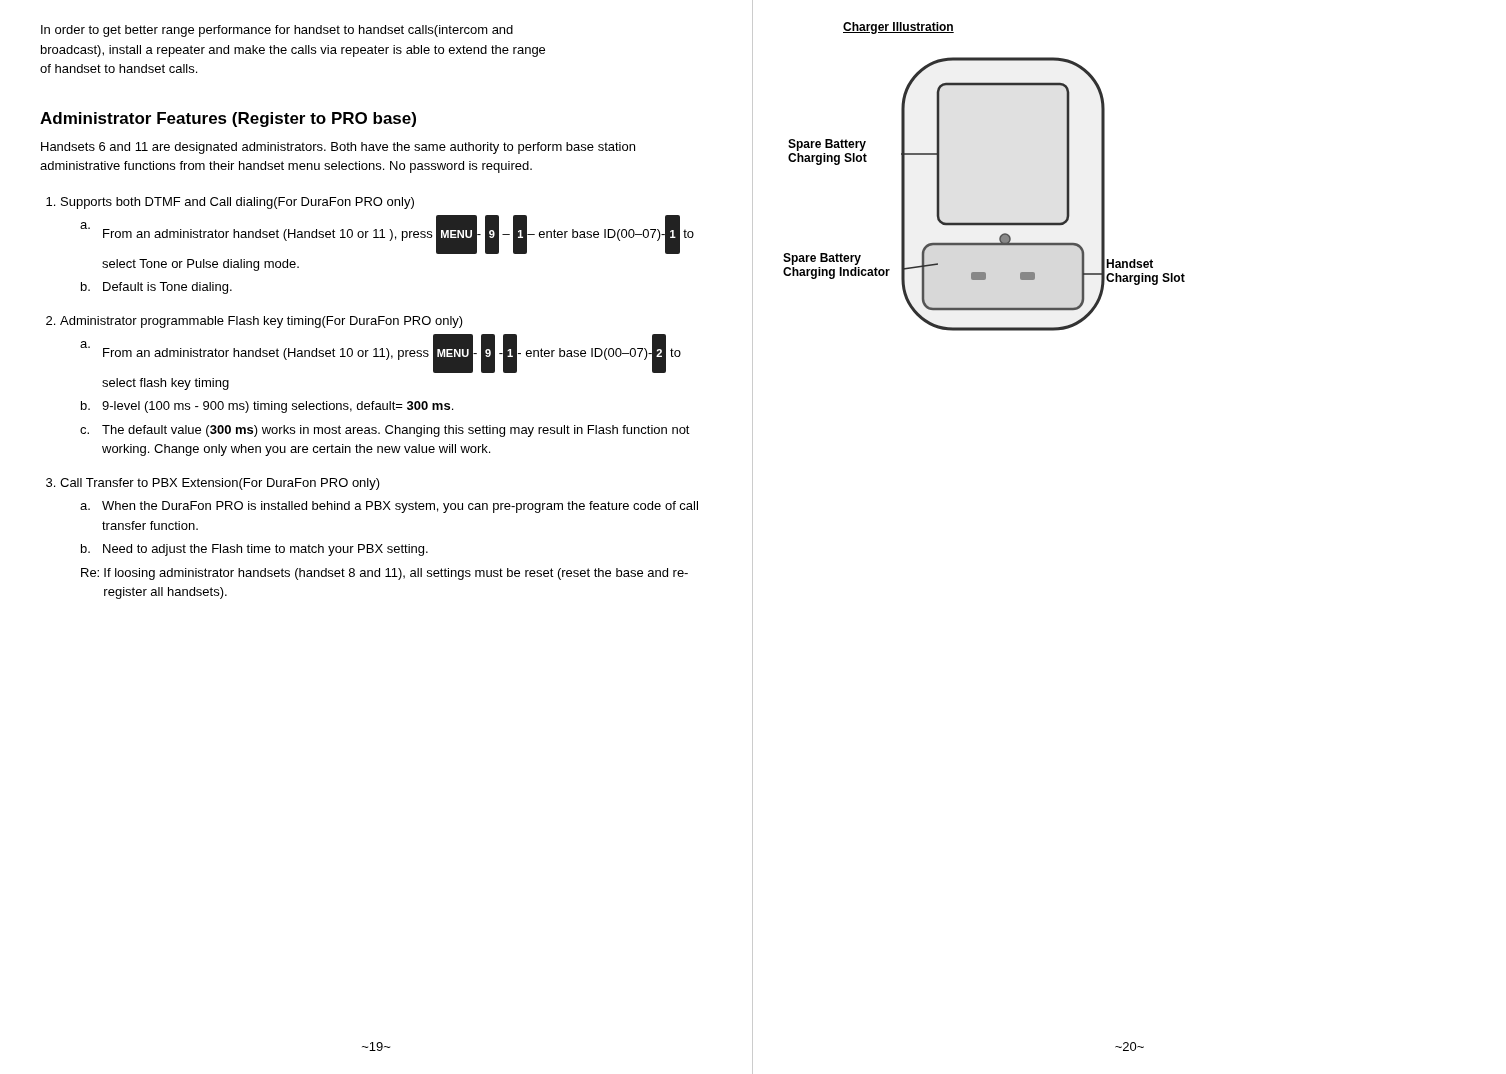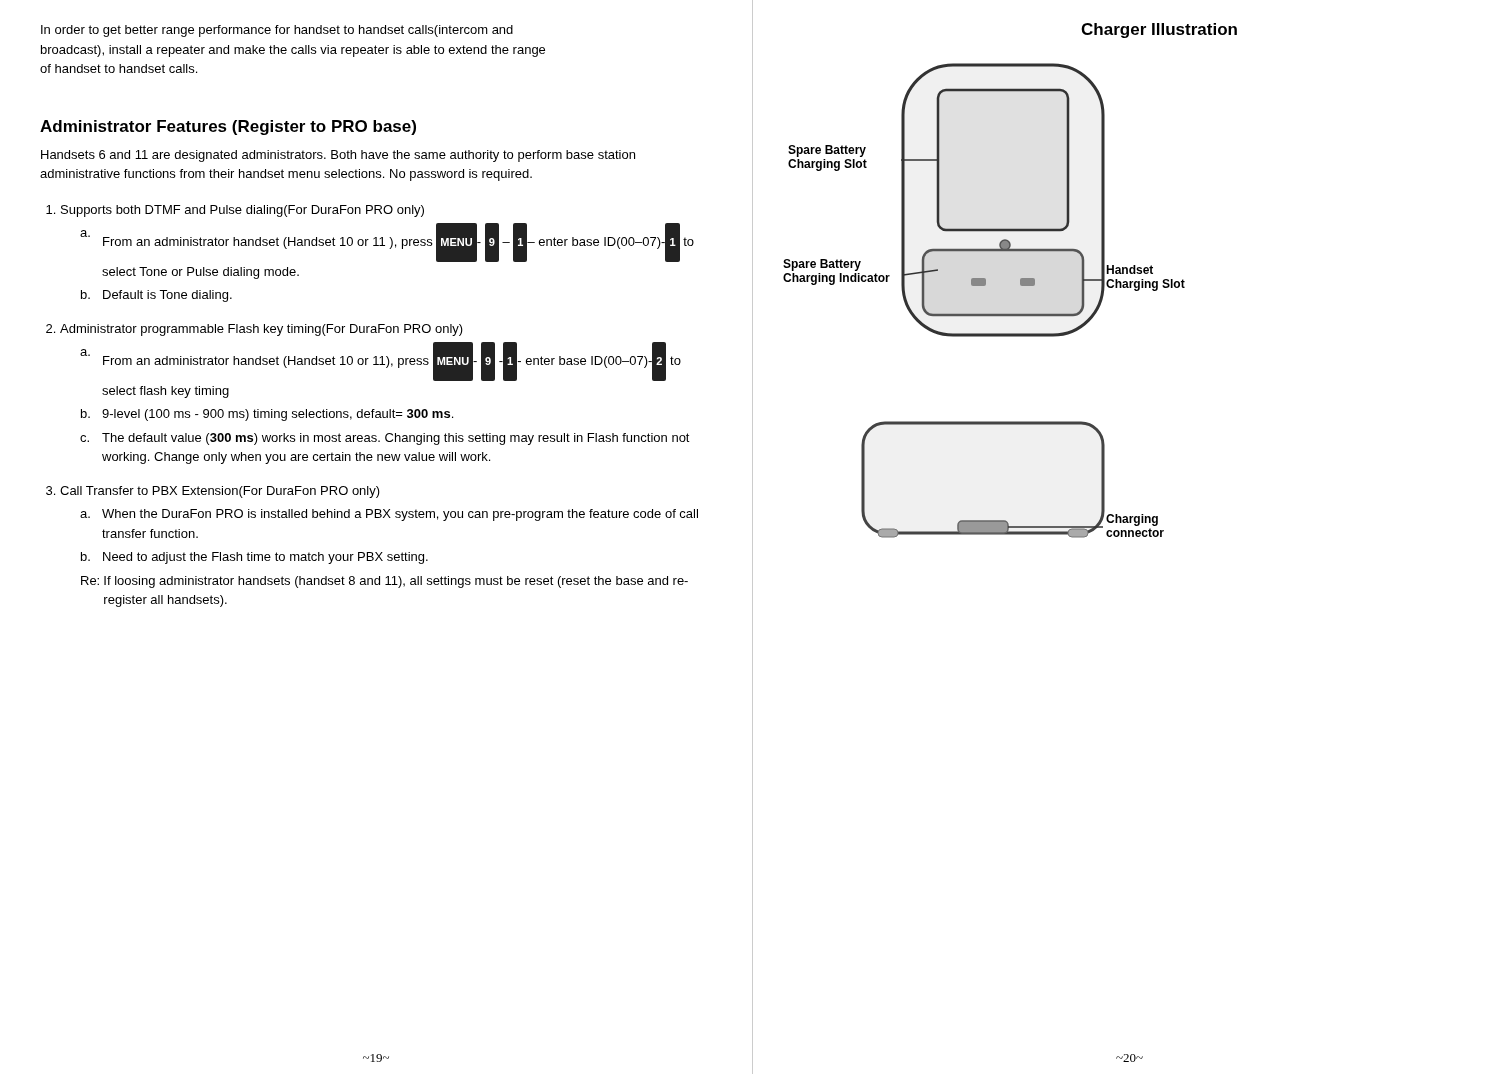--- a/index.html
+++ b/index.html
@@ -19,21 +19,21 @@
       position: relative;
     }
     .right-page {
       width: 753px;
       padding: 20px 30px 40px 30px;
       position: relative;
     }
     .intro-text {
       font-size: 13px;
       line-height: 1.5;
-      margin-bottom: 38px;
+      margin-bottom: 30px;
       max-width: 520px;
     }
     h2.section-title {
       font-size: 17px;
       font-weight: bold;
       margin-bottom: 8px;
     }
     .admin-intro {
       font-size: 13px;
       line-height: 1.5;
@@ -69,33 +69,33 @@
       background: #222;
       color: #fff;
       padding: 11px 4px;
       font-size: 11px;
       border-radius: 2px;
       font-weight: bold;
     }
     .bold { font-weight: bold; }
     .page-num {
       position: absolute;
-      bottom: 8px;
+      bottom: 20px;
       left: 50%;
       transform: translateX(-50%);
       font-size: 13px;
-      font-family: Liberation Serif, serif;
     }
     
     .charger-title {
-      font-size: 17px;
+      font-size: 12px;
       font-weight: bold;
-      text-align: center;
+      text-align: left;
       margin-bottom: 10px;
       margin-left: 60px;
+      text-decoration: underline;
     }
     
     .charger-top-container {
       position: relative;
       width: 420px;
       height: 340px;
       margin-top: 10px;
       text-align: center;
     }
   </style>
@@ -104,21 +104,21 @@
 
 <div class="left-page">
   <p class="intro-text">In order to get better range performance for handset to handset calls(intercom and broadcast), install a repeater and make the calls via repeater is able to extend the range of handset to handset calls.</p>
 
   <h2 class="section-title">Administrator Features (Register to PRO base)</h2>
   <p class="admin-intro">Handsets 6 and 11 are designated administrators.  Both have the same authority to perform base station administrative functions from their handset menu selections.  No password is required.</p>
 
   <ol class="main-list">
 
     <li>
-      <span>Supports both DTMF and Pulse dialing(For DuraFon PRO only)</span>
+      <span>Supports both DTMF and Call dialing(For DuraFon PRO only)</span>
       <ul class="sub-list">
         <li>
           <span class="label">a.</span>
           <span>From an administrator handset (Handset 10 or 11 ), press <span class="kbd">MENU</span>- <span class="kbd">9</span> – <span class="kbd">1</span>– enter base ID(00–07)-<span class="kbd">1</span> to select Tone or Pulse dialing mode.</span>
         </li>
         <li>
           <span class="label">b.</span>
           <span>Default is Tone dialing.</span>
         </li>
       </ul>
@@ -192,34 +192,18 @@
       <text x="5" y="118" font-size="12" font-weight="bold" fill="#000">Charging Slot</text>
 
       <text x="0" y="218" font-size="12" font-weight="bold" fill="#000">Spare Battery</text>
       <text x="0" y="232" font-size="12" font-weight="bold" fill="#000">Charging Indicator</text>
 
       <text x="323" y="224" font-size="12" font-weight="bold" fill="#000">Handset</text>
       <text x="323" y="238" font-size="12" font-weight="bold" fill="#000">Charging Slot</text>
     </svg>
 
     
-    <div style="position:relative; width:420px; height:180px; margin-top:10px;">
-      <svg width="420" height="180">
-
-        <rect x="80" y="20" width="240" height="110" rx="22" ry="22" fill="#f0f0f0" stroke="#444" stroke-width="3"></rect>
-
-        <rect x="95" y="126" width="20" height="8" rx="4" fill="#aaa" stroke="#777" stroke-width="1"></rect>
-        <rect x="285" y="126" width="20" height="8" rx="4" fill="#aaa" stroke="#777" stroke-width="1"></rect>
-
-        <rect x="175" y="118" width="50" height="12" rx="4" fill="#999" stroke="#666" stroke-width="1.5"></rect>
-
-        <line x1="320" y1="124" x2="225" y2="124" stroke="#333" stroke-width="1.5"></line>
-
-        <text x="323" y="120" font-size="12" font-weight="bold" fill="#000">Charging</text>
-        <text x="323" y="134" font-size="12" font-weight="bold" fill="#000">connector</text>
-      </svg>
-    </div>
 
     
   </div>
 
   <div class="page-num">~20~</div>
 </div>
 
 </body></html>

